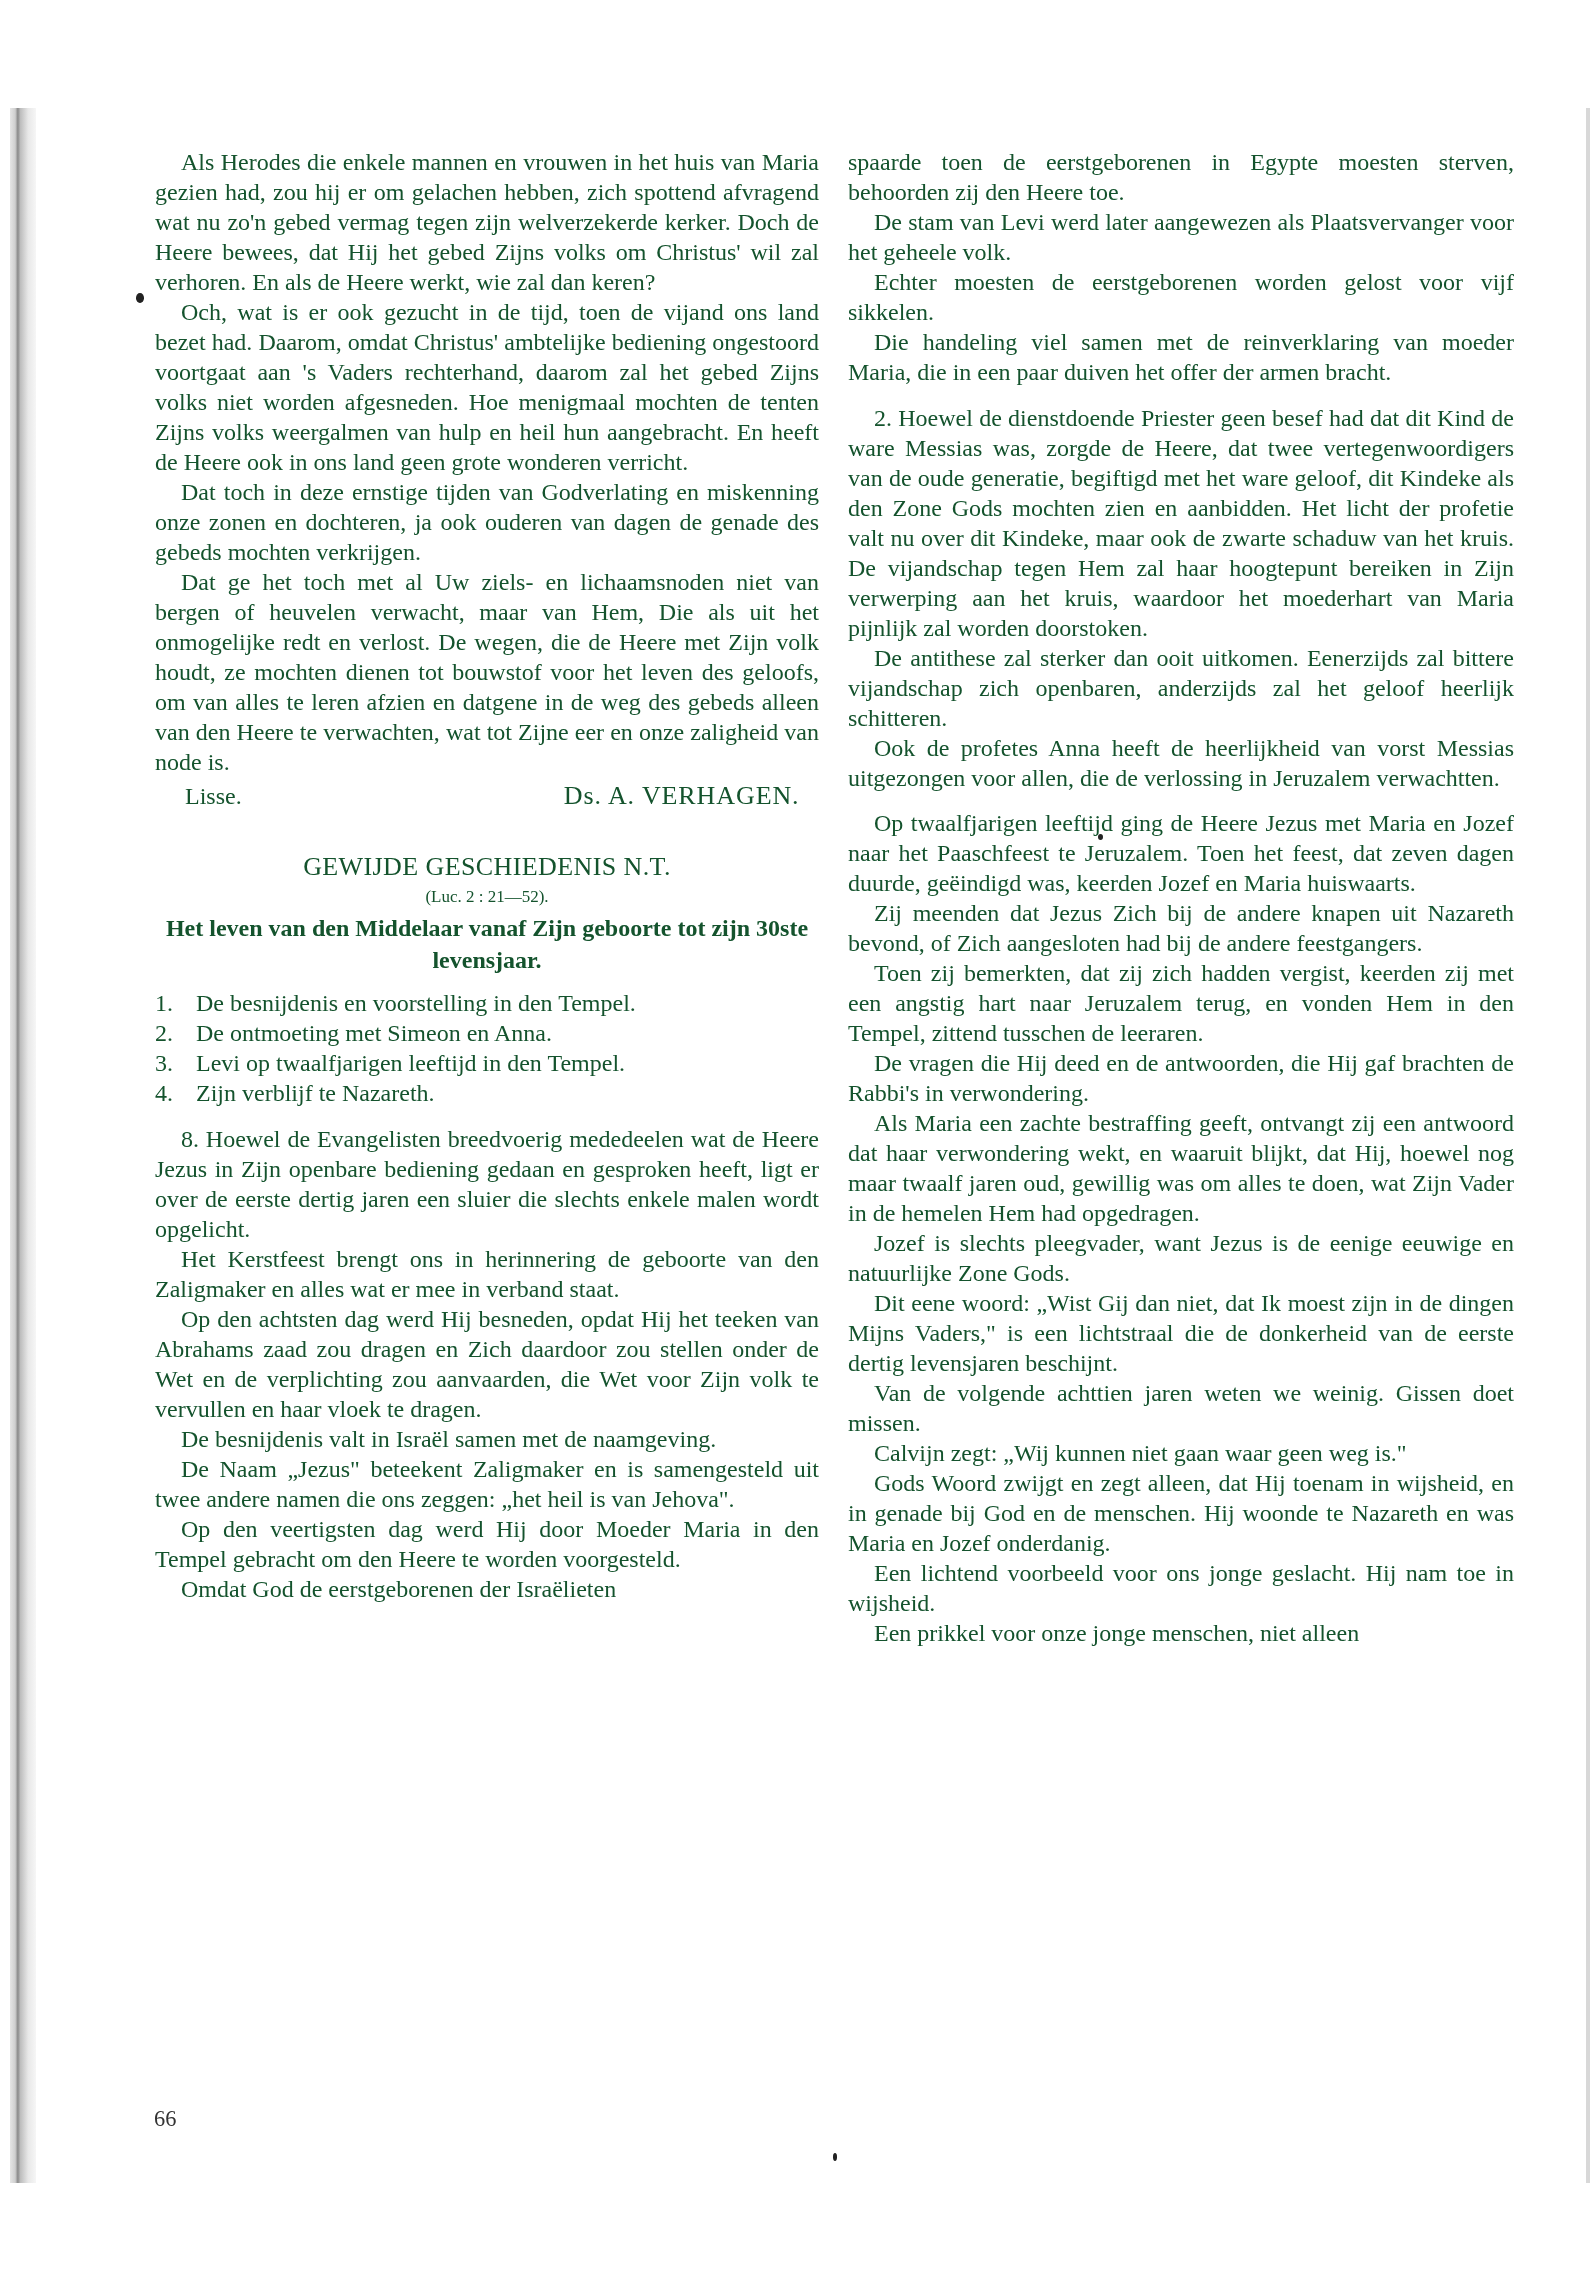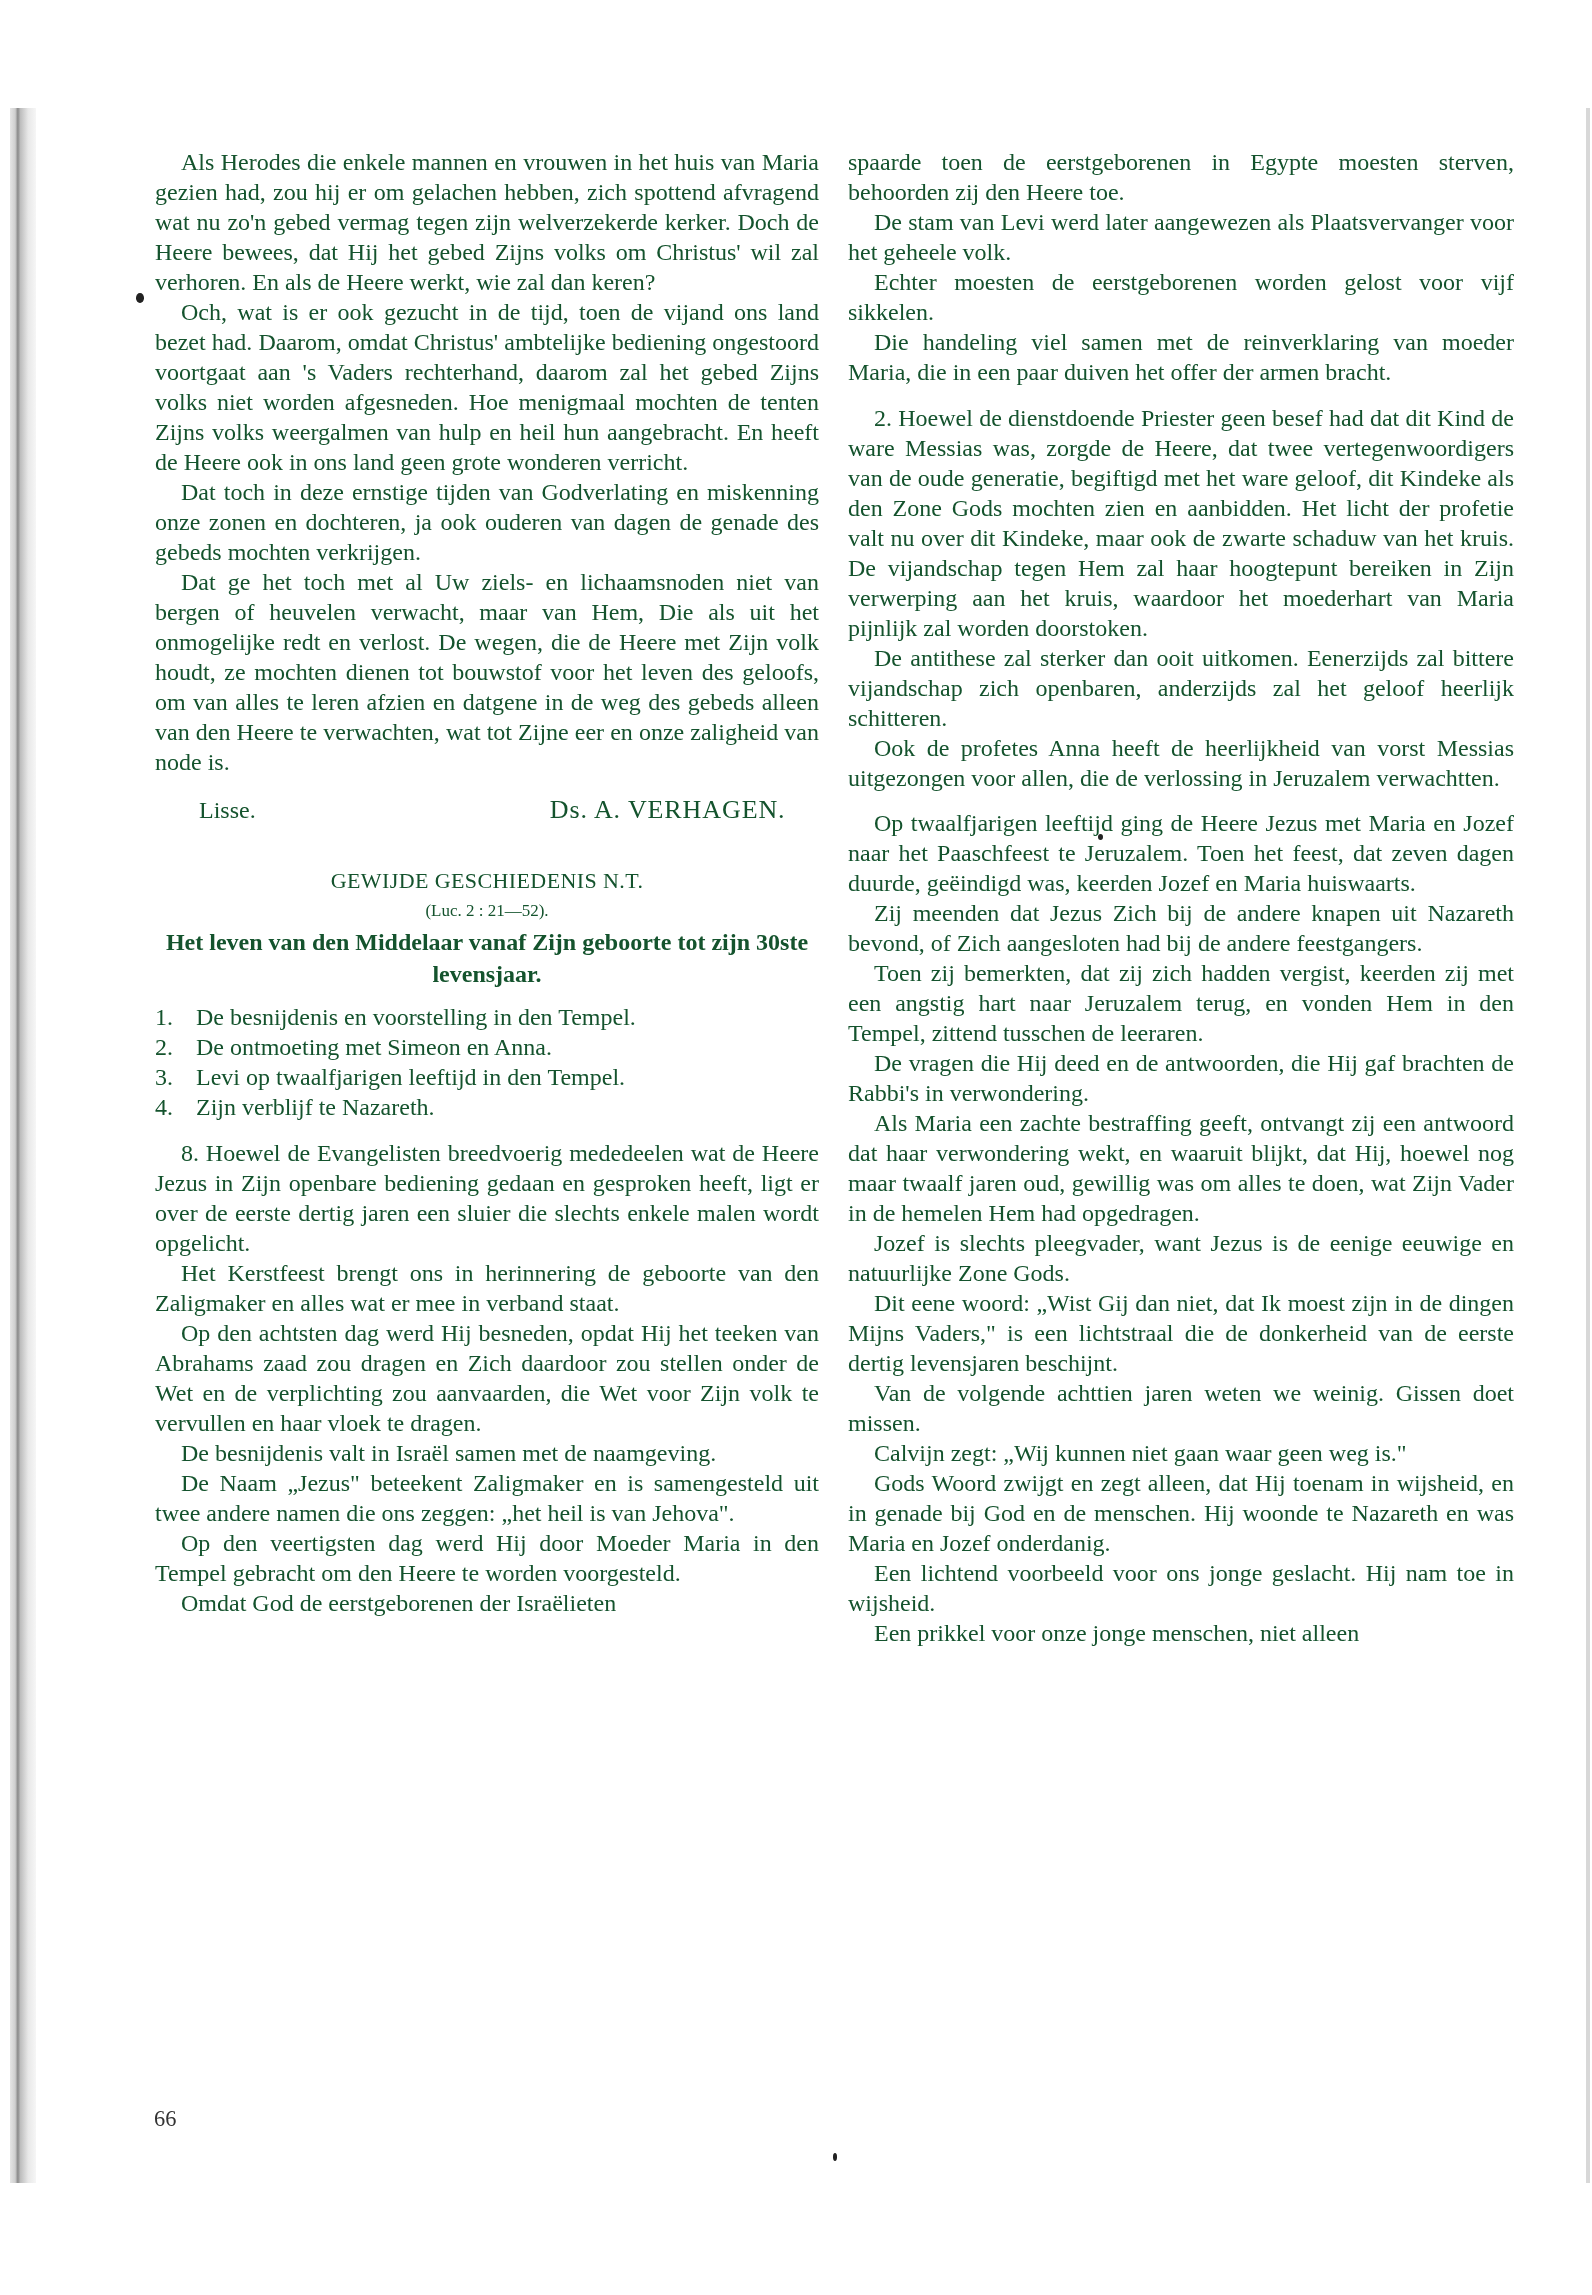--- a/index.html
+++ b/index.html
@@ -15,24 +15,24 @@
     position: absolute; top: 147px; width: 664px;
     font-family: "Liberation Serif", "DejaVu Serif", serif;
     font-size: 24px; line-height: 30px; color: #14532d;
     text-align: justify; hyphens: manual;
   }
   .col-left { left: 155px; }
   .col-right { left: 848px; width: 666px; }
   .para { margin: 0; text-indent: 26px; }
   .para.noindent { text-indent: 0; }
   .para.gap { margin-top: 15.5px; }
-  .signature { display: flex; justify-content: space-between; margin: 18px; padding-left: 26px; padding-right: 15.5px; }
+  .signature { display: flex; justify-content: space-between; margin: 4px; padding-left: 26px; padding-right: 15.5px; }
   .signature .author { font-size: 26px; letter-spacing: 0.9px; }
   .heading { text-align: center; margin: 0; }
-  .h-title { margin-top: 41px; font-size: 22px; letter-spacing: 0.4px; }
+  .h-title { margin-top: 41px; font-size: 26px; letter-spacing: 0.4px; }
   .h-ref { font-size: 17px; }
   .h-sub { font-weight: bold; font-size: 24px; line-height: 32px; }
   .toc { list-style: none; margin: 12px 0 0 0; padding: 0; text-align: left; }
   .toc li { display: flex; }
   .toc .num { width: 41px; flex: none; }
   .page-number {
     position: absolute; left: 154px; top: 2106px;
     font-family: "Liberation Serif", "DejaVu Serif", serif; font-size: 22.4px; color: #333;
   }
   .speck { position: absolute; background: #222; border-radius: 50%; }

